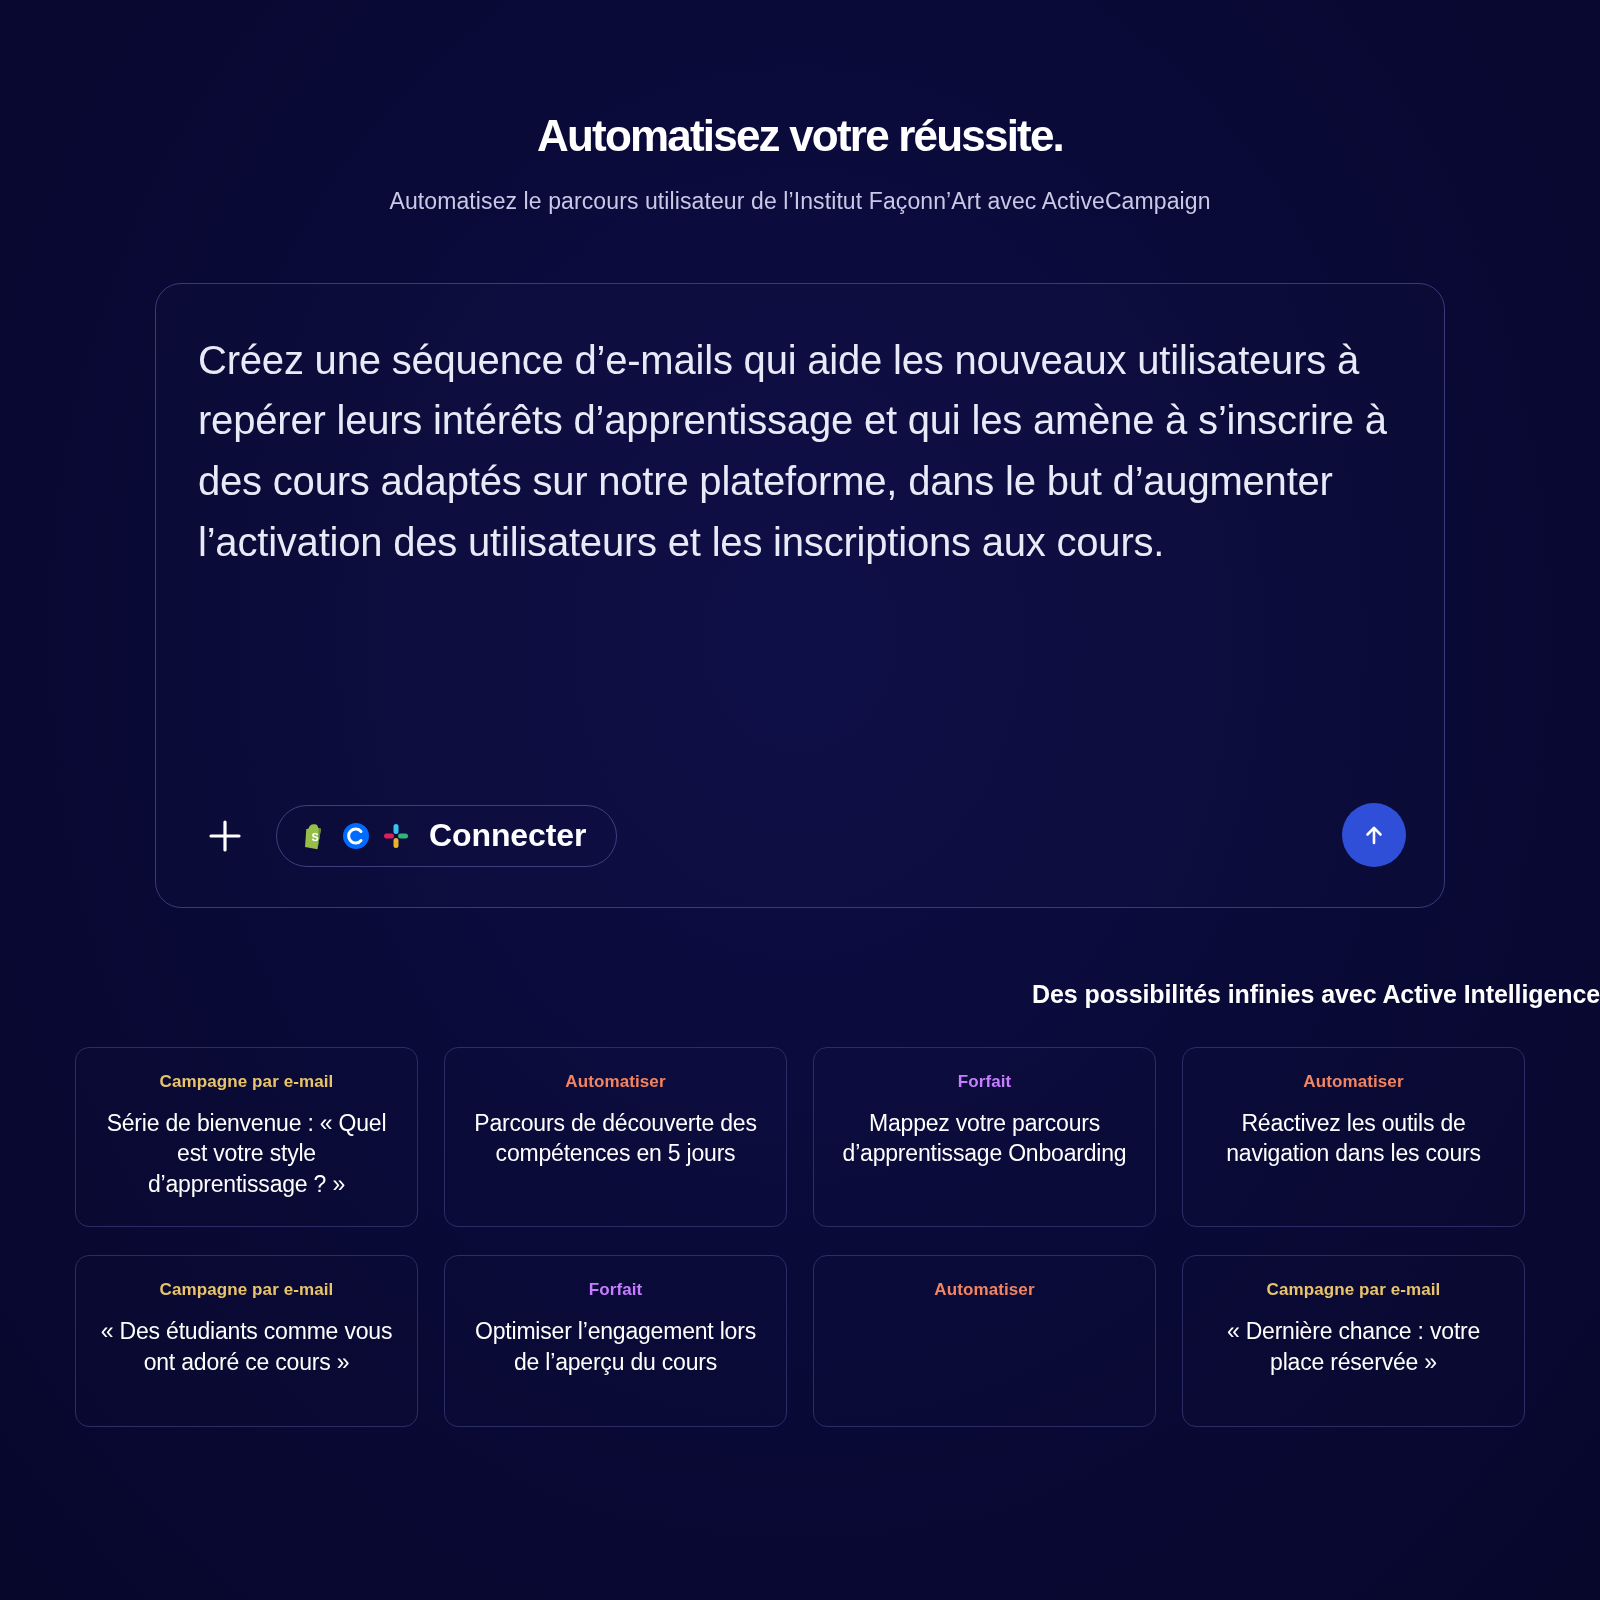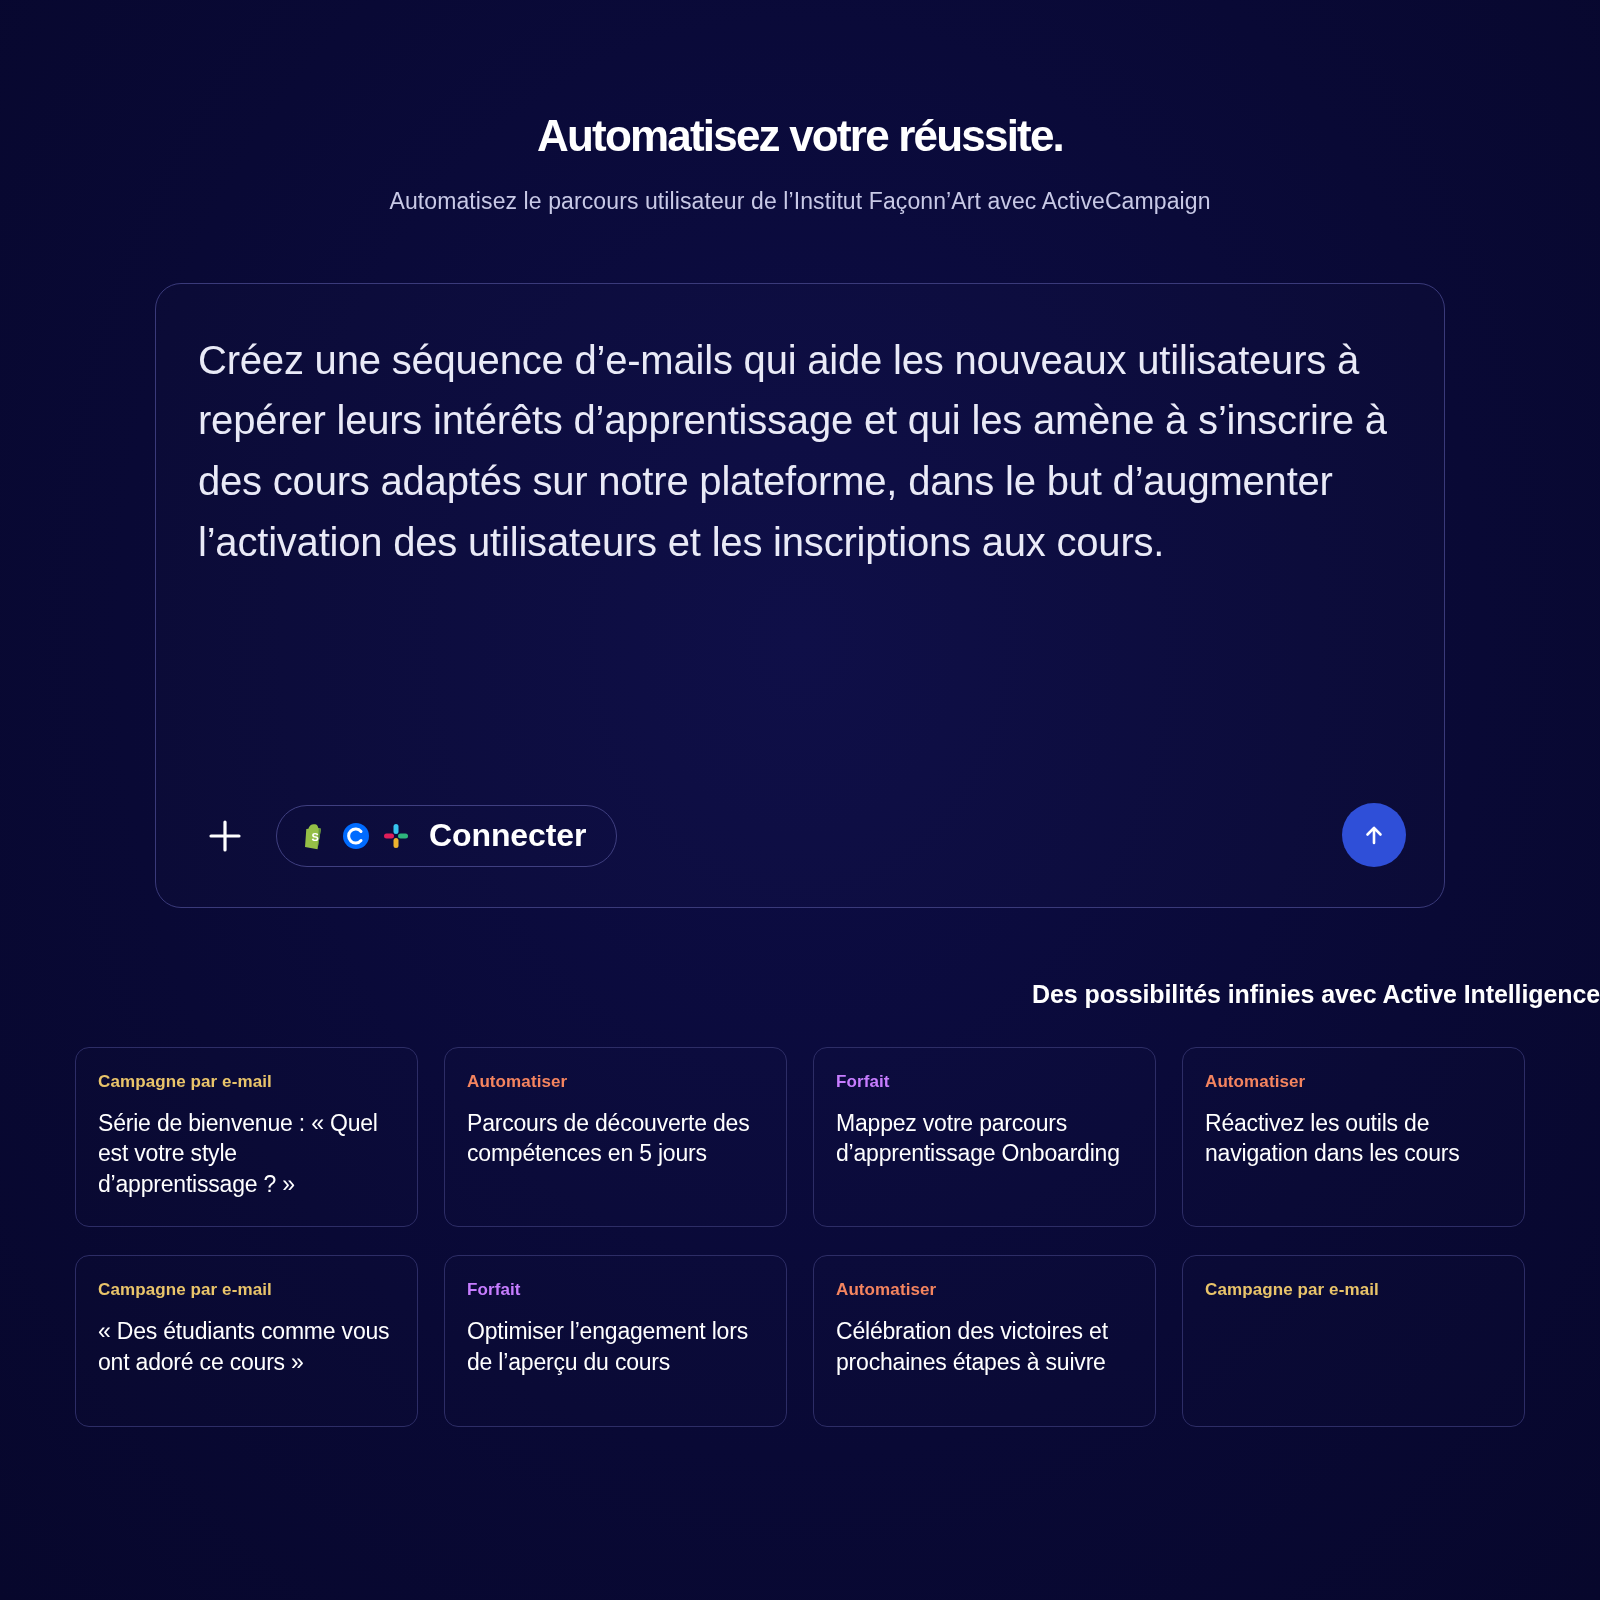--- a/index.html
+++ b/index.html
@@ -123,20 +123,21 @@
     color: #ffffff;
     letter-spacing: -0.1px;
   }
 
   .grid {
     margin: 38px auto 0 auto;
     width: 1450px;
     display: grid;
     grid-template-columns: repeat(4, 1fr);
     gap: 28px 26px;
+    text-align: center;
   }
 
   .card {
     border: 1px solid #2d2d66;
     border-radius: 14px;
     padding: 24px 22px 26px 22px;
     min-height: 172px;
     background: rgba(255,255,255,0.008);
     cursor: pointer;
   }
@@ -228,20 +229,20 @@
     <div class="card">
       <div class="card-tag" style="color: rgb(233, 196, 106);">Campagne par e-mail</div>
       <div class="card-title">« Des étudiants comme vous ont adoré ce cours »</div>
     </div>
     <div class="card">
       <div class="card-tag" style="color: rgb(199, 125, 255);">Forfait</div>
       <div class="card-title">Optimiser l’engagement lors de l’aperçu du cours</div>
     </div>
     <div class="card">
       <div class="card-tag" style="color: rgb(244, 132, 95);">Automatiser</div>
-      <div class="card-title">Célébration des victoires et prochaines étapes à suivre</div>
     </div>
     <div class="card">
       <div class="card-tag" style="color: rgb(233, 196, 106);">Campagne par e-mail</div>
+      <div class="card-title">« Dernière chance : votre place réservée »</div>
     </div>
   </div>
 
 </div>
 
 </body></html>

